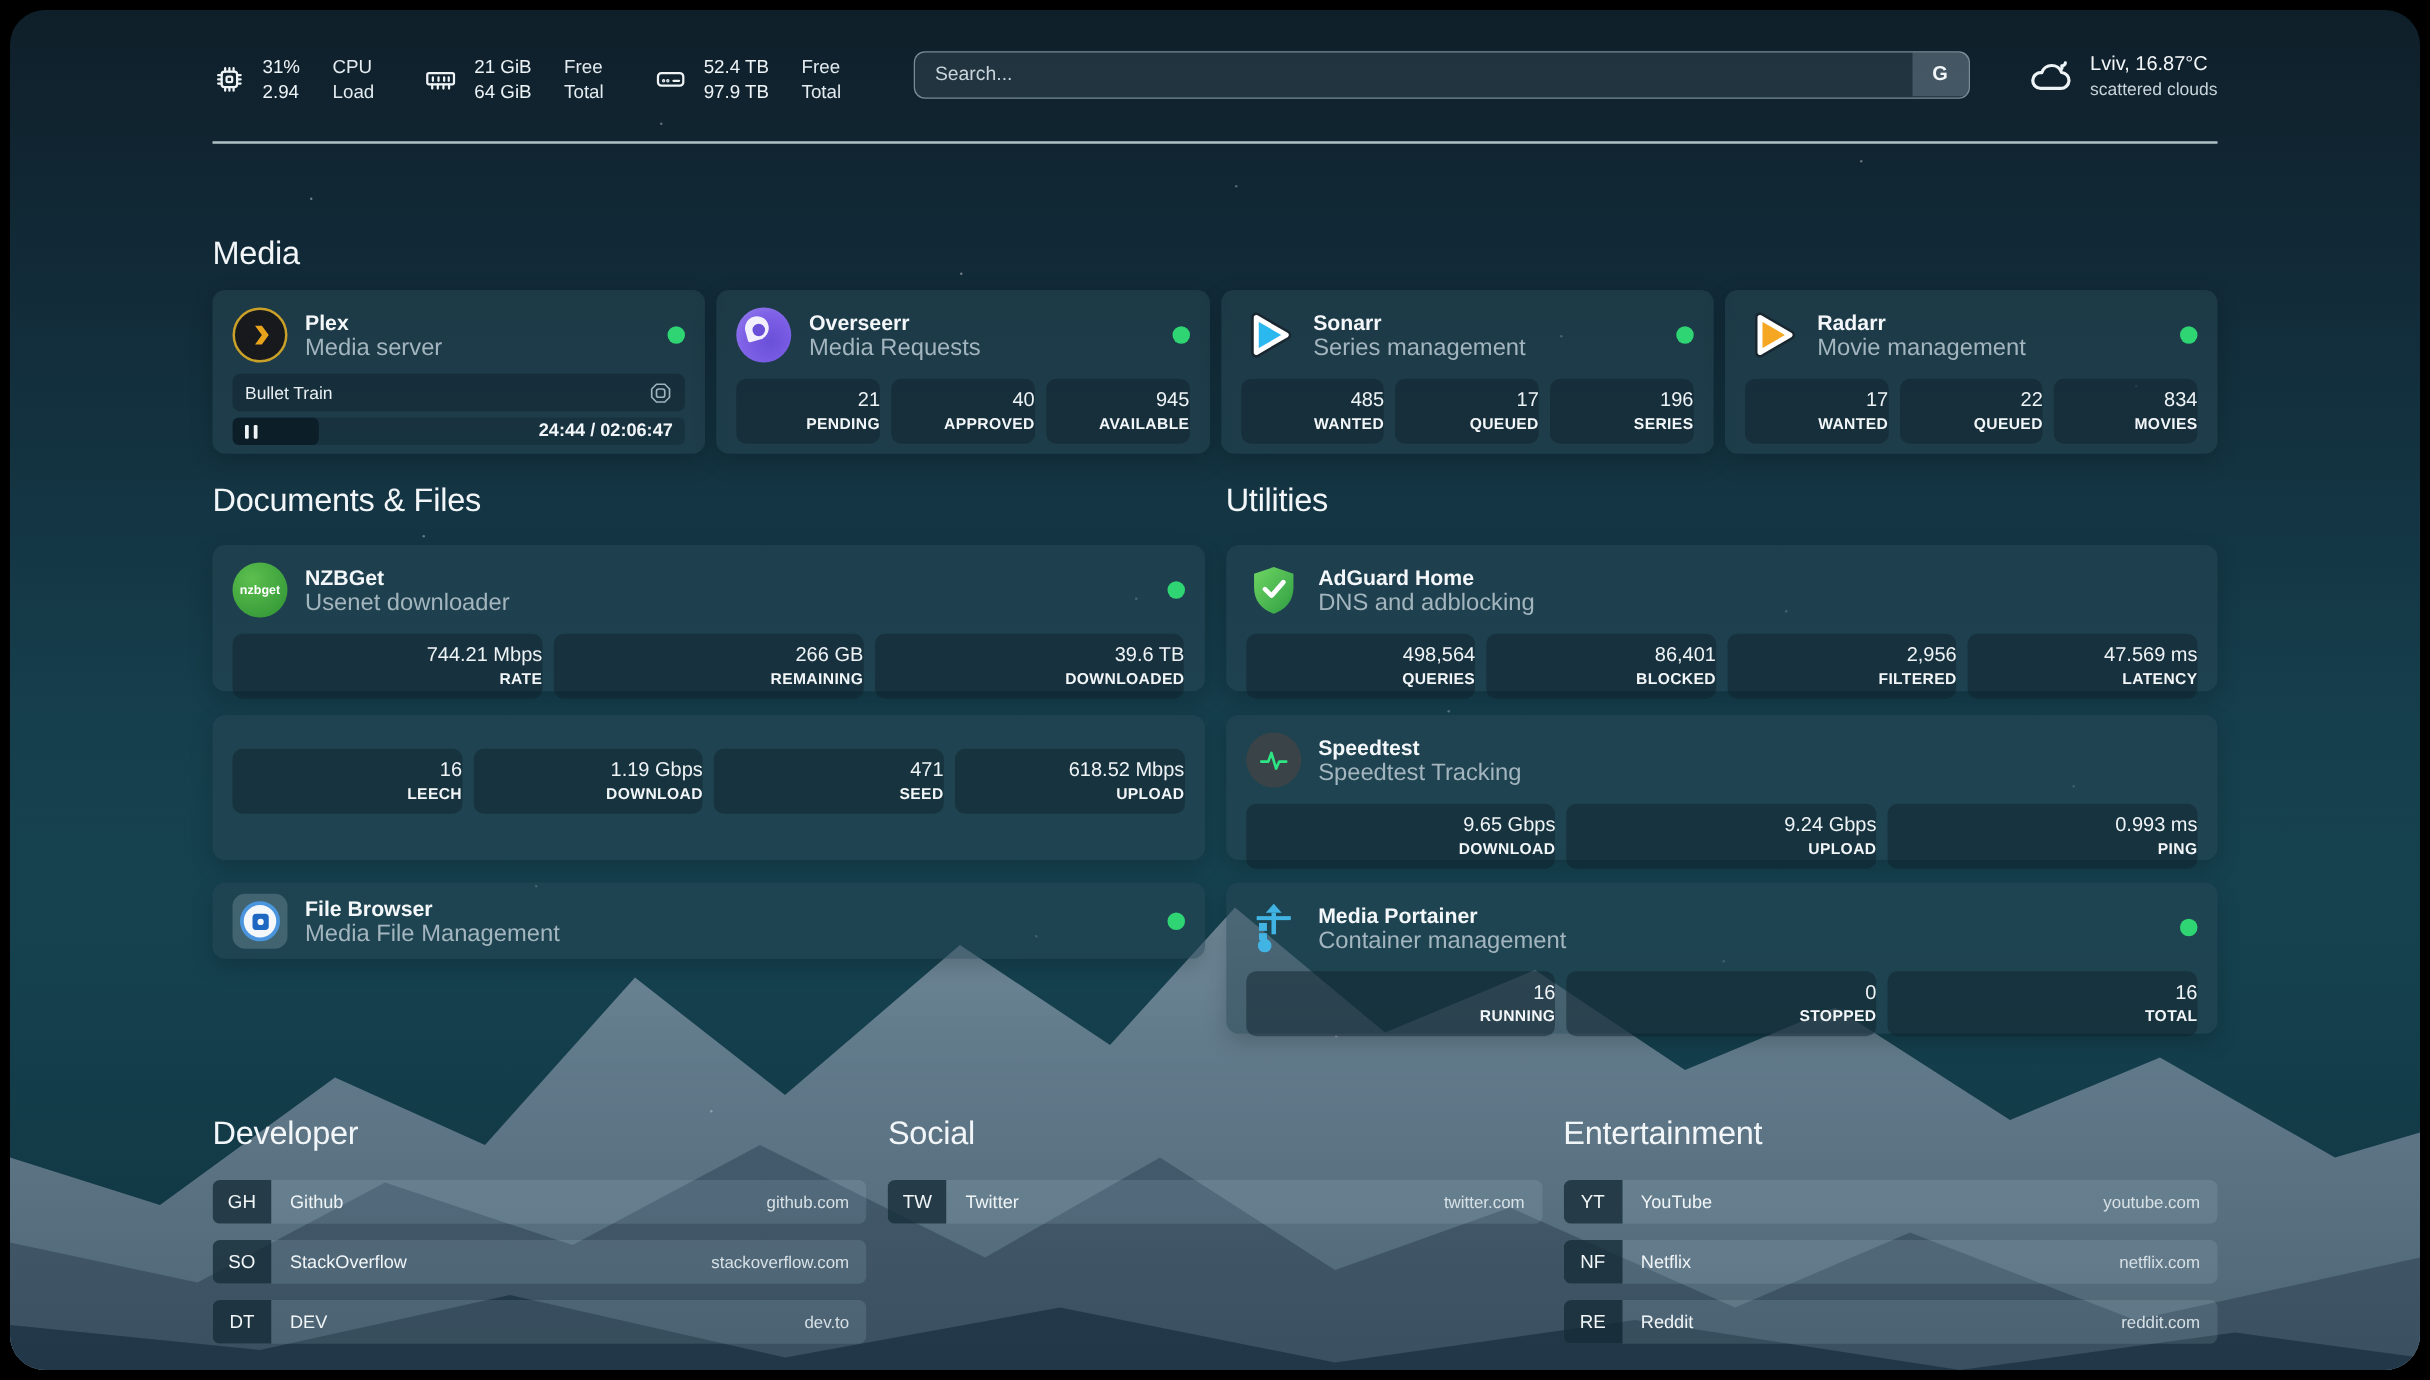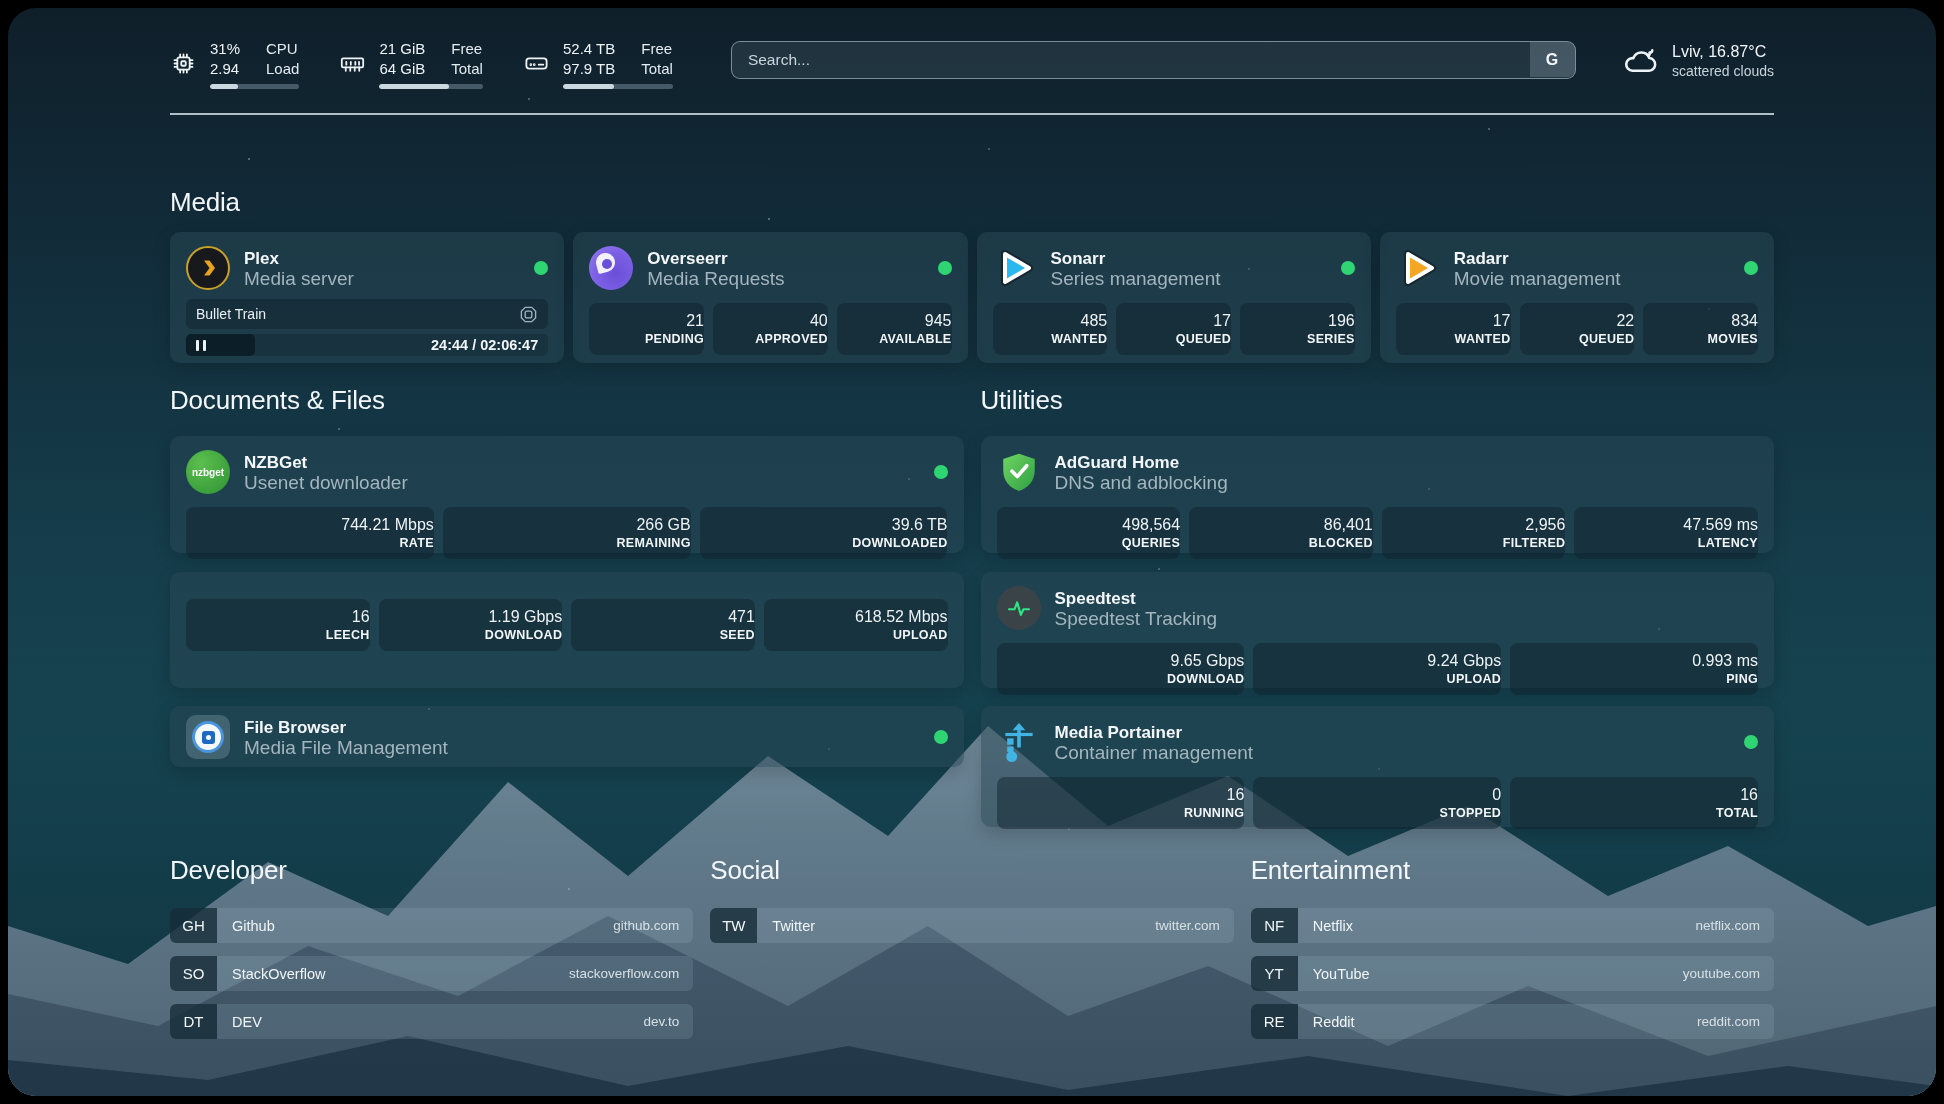--- a/index.html
+++ b/index.html
@@ -25,21 +25,21 @@
       1370px 760px 0 rgba(255,255,255,.3), 560px 880px 0 rgba(255,255,255,.3); }
 
   .content { position:relative; padding:0 162px; }
 
   
   .topbar { height:107px; display:flex; align-items:center;
     border-bottom:2px solid rgba(222,236,242,0.78); padding-top:6px; }
   .stat { display:flex; align-items:center; gap:13px; margin-right:40px; }
   .stat-icon { width:27px; height:27px; color:#eef3f6; flex:0 0 auto; }
   .stat-icon svg { width:100%; height:100%; }
-  .stat-body { display:flex; flex-direction:column; }
+  .stat-body { display:flex; flex-direction:row; }
   .stat-cols { display:flex; gap:26px; color:#eef3f6; font-size:15px; line-height:20px; }
   .stat-col { display:flex; flex-direction:column; }
   .stat-col.labels { color:#e3ebf0; }
   .bar { margin-top:5px; height:5px; border-radius:3px; background:rgba(150,172,186,0.40); overflow:hidden; }
   .bar-fill { height:100%; border-radius:3px; background:rgba(228,238,244,0.85); }
 
   .searchbox { flex:1; position:relative; height:38px; margin:0 46px 8px 18px; }
   .searchbox input { width:100%; height:100%; background:rgba(188,212,224,0.10);
     border:1.5px solid rgba(195,215,226,0.55); border-radius:9px; outline:none;
     color:#eef3f6; font-size:15.5px; padding:0 60px 0 16px;
@@ -120,21 +120,21 @@
     position:relative; overflow:hidden; display:flex; align-items:center; }
   .progress-fill { position:absolute; left:0; top:0; bottom:0; background:rgba(9,24,33,0.78);
     border-radius:5px; }
   .pause { position:relative; margin-left:9px; width:12px; height:11px; z-index:1; }
   .pause::before,.pause::after { content:""; position:absolute; top:0; width:3px; height:11px;
     border-radius:1px; background:#eef3f6; }
   .pause::before { left:1px; } .pause::after { right:1px; }
   .time { margin-left:auto; margin-right:10px; color:#f2f6f8; font-size:14.5px; font-weight:700; z-index:1; }
 
   
-  .bookmarks { display:grid; grid-template-columns:repeat(3,1fr); gap:12px 17px; margin-top:28px; }
+  .bookmarks { display:grid; grid-template-columns:repeat(3,1fr); gap:12px 17px; margin-top:64px; }
   .bm-col h2 { margin-bottom:22px; }
   .bm-row { display:flex; align-items:center; height:35px; border-radius:6px; overflow:hidden;
     background:rgba(186,214,226,0.14); margin-bottom:13px; cursor:pointer; }
   .bm-abbr { width:47px; height:100%; background:rgba(13,35,46,0.72); color:#f2f6f8;
     display:grid; place-items:center; font-size:15px; }
   .bm-name { color:#f0f5f7; font-size:14.5px; margin-left:15px; }
   .bm-url { margin-left:auto; margin-right:14px; color:#d6e0e5; font-size:13.5px; }
 </style>
 </head>
 <body>
@@ -573,28 +573,28 @@
         <div class="bm-row">
           <span class="bm-abbr">TW</span>
           <span class="bm-name">Twitter</span>
           <span class="bm-url">twitter.com</span>
         </div>
       </div>
 
       <div class="bm-col">
         <h2 class="h-section">Entertainment</h2>
         <div class="bm-row">
+          <span class="bm-abbr">YT</span>
+          <span class="bm-name">YouTube</span>
+          <span class="bm-url">youtube.com</span>
+        </div>
+        <div class="bm-row">
           <span class="bm-abbr">NF</span>
           <span class="bm-name">Netflix</span>
           <span class="bm-url">netflix.com</span>
-        </div>
-        <div class="bm-row">
-          <span class="bm-abbr">YT</span>
-          <span class="bm-name">YouTube</span>
-          <span class="bm-url">youtube.com</span>
         </div>
         <div class="bm-row">
           <span class="bm-abbr">RE</span>
           <span class="bm-name">Reddit</span>
           <span class="bm-url">reddit.com</span>
         </div>
       </div>
     </div>
 
   </div>

